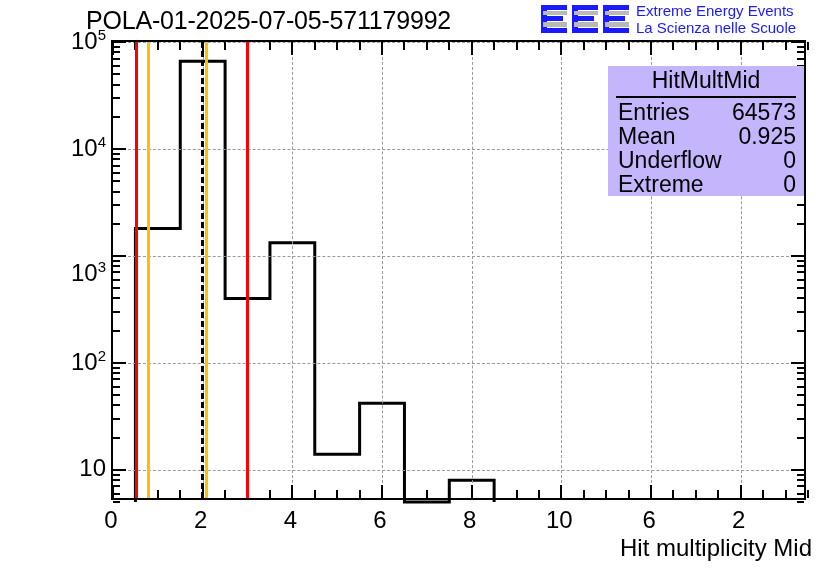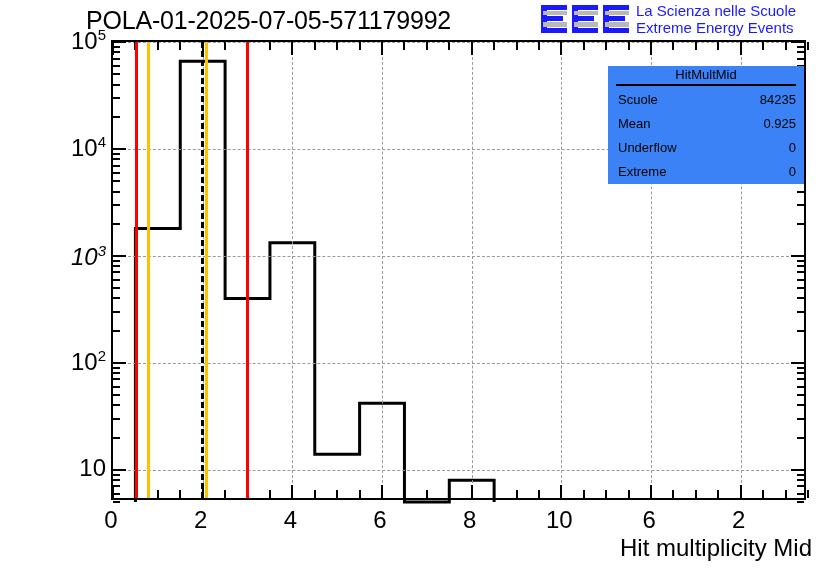--- a/index.html
+++ b/index.html
@@ -49,21 +49,21 @@
 
   
   #hist-svg{position:absolute;left:0;top:0;width:695px;height:460px;overflow:visible;}
 
   
   .vline{position:absolute;top:0;height:100%;width:3px;}
 
   
   #stats-box{
     position:absolute;left:608px;top:66px;width:196px;
-    background:#3b82f6;font-size:13px;color:#000;padding:0;
+    background:#c4b5fd;font-size:23px;color:#000;padding:0;
   }
   #stats-title{text-align:center;padding:1px 0 2px 0;border-bottom:2px solid #000;margin:0 8px 2px 8px;}
   .stats-row{display:flex;justify-content:space-between;padding:1px 8px 1px 10px;line-height:22px;}
   .stats-key{text-align:left;}
   .stats-val{text-align:right;}
 </style>
 </head>
 <body>
 
 <div id="canvas">
@@ -93,29 +93,29 @@
       <g fill="#b9b9b9">
         <rect x="2" y="7" width="24" height="4"></rect>
         <rect x="33" y="7" width="24" height="4"></rect>
         <rect x="64" y="7" width="24" height="4"></rect>
         <rect x="2" y="18" width="24" height="5"></rect>
         <rect x="33" y="18" width="24" height="5"></rect>
         <rect x="64" y="18" width="24" height="5"></rect>
       </g>
     </svg>
     <div id="logo-text">
+      <div>Extreme Energy Events</div>
       <div>La Scienza nelle Scuole</div>
-      <div>Extreme Energy Events</div>
     </div>
   </div>
 
   <div id="ylabels">
       <div class="ylabel" style="top: 467.805px;">10</div>
       <div class="ylabel" style="top: 360.853px;">10<sup>2</sup></div>
-      <div class="ylabel" style="top: 256px; font-style: italic;">10<sup>3</sup></div>
+      <div class="ylabel" style="top: 272px;">10<sup>3</sup></div>
       <div class="ylabel" style="top: 146.951px;">10<sup>4</sup></div>
       <div class="ylabel" style="top: 40px;">10<sup>5</sup></div>
     </div>
   <div id="xlabels">
       <div class="xlabel" style="left: 111px;">0</div>
       <div class="xlabel" style="left: 200.677px;">2</div>
       <div class="xlabel" style="left: 290.355px;">4</div>
       <div class="xlabel" style="left: 380.032px;">6</div>
       <div class="xlabel" style="left: 469.71px;">8</div>
       <div class="xlabel" style="left: 559.387px;">10</div>
@@ -293,22 +293,22 @@
       <div class="vline" style="left: 34.371px; background: rgb(255, 192, 0);"></div>
       <div class="vline" style="left: 88.1774px; background: transparent; width: 0px; border-left: 3px dashed rgb(0, 0, 0);"></div>
       <div class="vline" style="left: 91.7645px; background: rgb(255, 192, 0);"></div>
       <div class="vline" style="left: 133.016px; background: rgb(255, 0, 0);"></div>
     </div>
 
   <div id="stats-box">
     <div id="stats-title">HitMultMid</div>
     <div id="stats-rows">
         <div class="stats-row">
-          <span class="stats-key">Scuole</span>
-          <span class="stats-val">84235</span>
+          <span class="stats-key">Entries</span>
+          <span class="stats-val">64573</span>
         </div>
         <div class="stats-row">
           <span class="stats-key">Mean</span>
           <span class="stats-val">0.925</span>
         </div>
         <div class="stats-row">
           <span class="stats-key">Underflow</span>
           <span class="stats-val">0</span>
         </div>
         <div class="stats-row">

